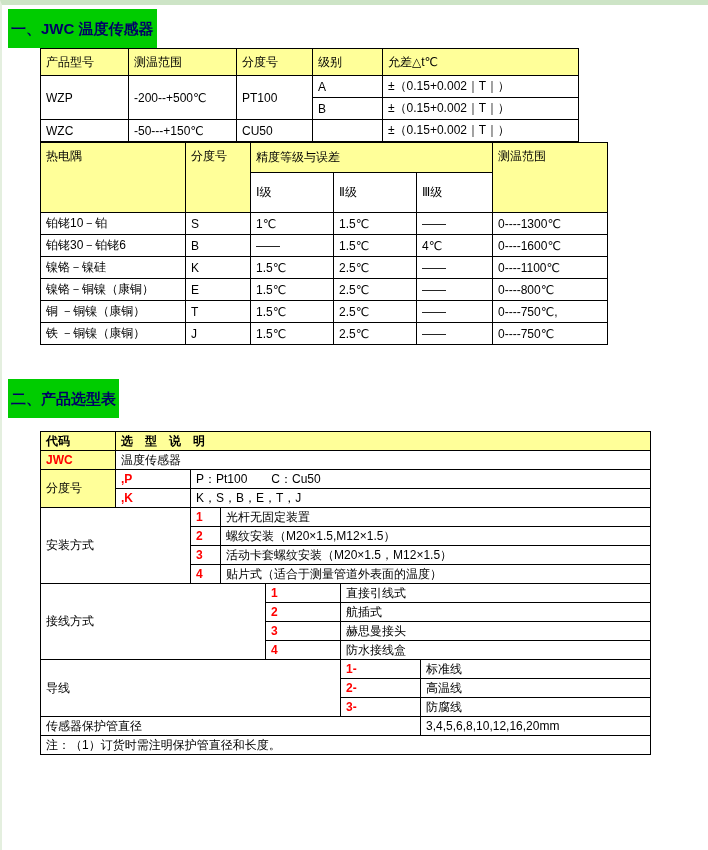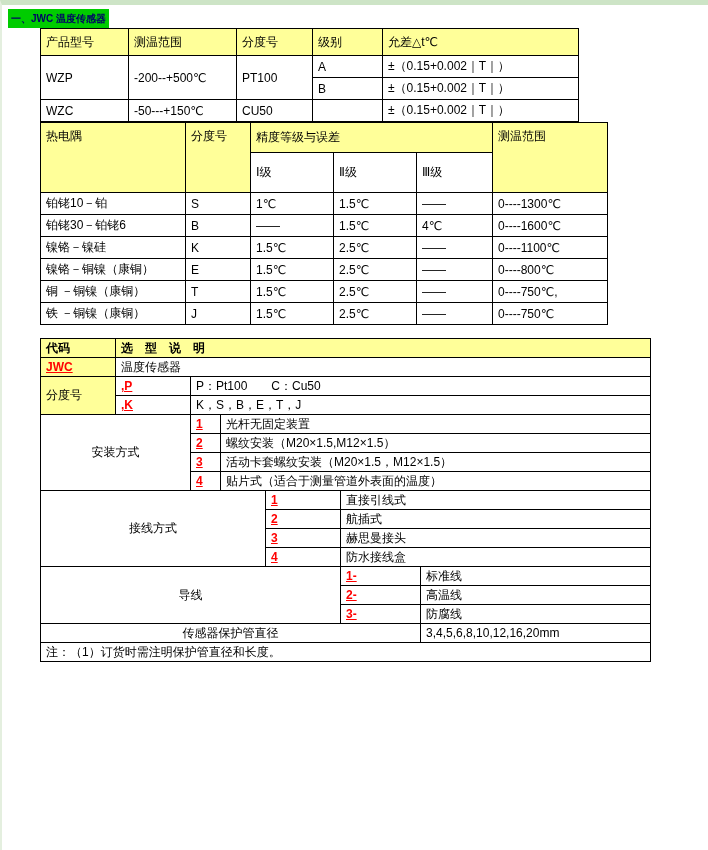--- a/index.html
+++ b/index.html
@@ -8,37 +8,37 @@
     width:708px; height:850px; background:#ffffff;
     font-family:"Liberation Sans","DejaVu Sans",sans-serif;
     font-size:12px; color:#000;
     border-top:5px solid var(--edge-green,#cde4c6);
     border-left:2px solid var(--edge-green-light,#e4efdf);
     overflow:hidden;
   }
   .page{ padding:4px 8px 0 6px; }
   .hl-title{
     display:inline-block; background:var(--highlight-green,#00cc00);
-    color:var(--title-text,#000066); font-weight:bold; font-size:10px;
-    padding:2px 3px; line-height:15px;
+    color:var(--title-text,#000066); font-weight:bold; font-size:15px;
+    padding:12px 3px; line-height:15px;
   }
   .intro{ margin:6px 0 0 0; line-height:23px; width:694px; }
   .spec-heading{ margin-top:8px; font-weight:bold; font-size:13px; }
   .sub-label{ margin:8px 0 4px 22px; }
   .sub-label2{ margin:10px 0 4px 22px; }
   table{ border-collapse:collapse; table-layout:fixed; margin-left:32px; }
   td{
     border:1px solid #000; padding:1px 5px; font-size:12px;
     overflow:hidden; white-space:nowrap; vertical-align:middle;
   }
   .yellow{ background:var(--header-yellow,#ffff99); }
   .vtop{ vertical-align:top; padding-top:5px; }
-  .red{ color:var(--code-red,#ff0000); font-weight:bold;text-decoration:underline; }
+  .red{ color:var(--code-red,#ff0000); font-weight:bold; }
   .bold{ font-weight:bold; }
-  .center{ text-align:center; }
+  .center{ text-align:left; }
   .pad52{ padding-left:52px; }
   .rtd-table td{ height:22px; }
   .rtd-table tr.head td{ height:27px; }
   .tc-table td{ height:22px;margin-top:20px; }
   .tc-table tr.h1 td{ height:30px; }
   .tc-table tr.h2 td{ height:40px; }
   .sel-table{ margin-top:13px; }
   .sel-table td{ height:19px; padding:0 5px; }
   .title2-wrap{ margin-top:34px; }
 </style>
@@ -155,20 +155,23 @@
         <td>铁 －铜镍（康铜）</td>
         <td>J</td>
         <td>1.5℃</td>
         <td>2.5℃</td>
         <td>——</td>
         <td>0----750℃</td>
       </tr>
     </tbody>
   </table>
 
+  <div class="title2-wrap">
+    <div class="hl-title">二、产品选型表</div>
+  </div>
 
   <table class="sel-table" style="width:610px">
     <colgroup>
       <col style="width:75px">
         <col style="width:75px">
         <col style="width:30px">
         <col style="width:45px">
         <col style="width:75px">
         <col style="width:80px">
         <col style="width:230px">

